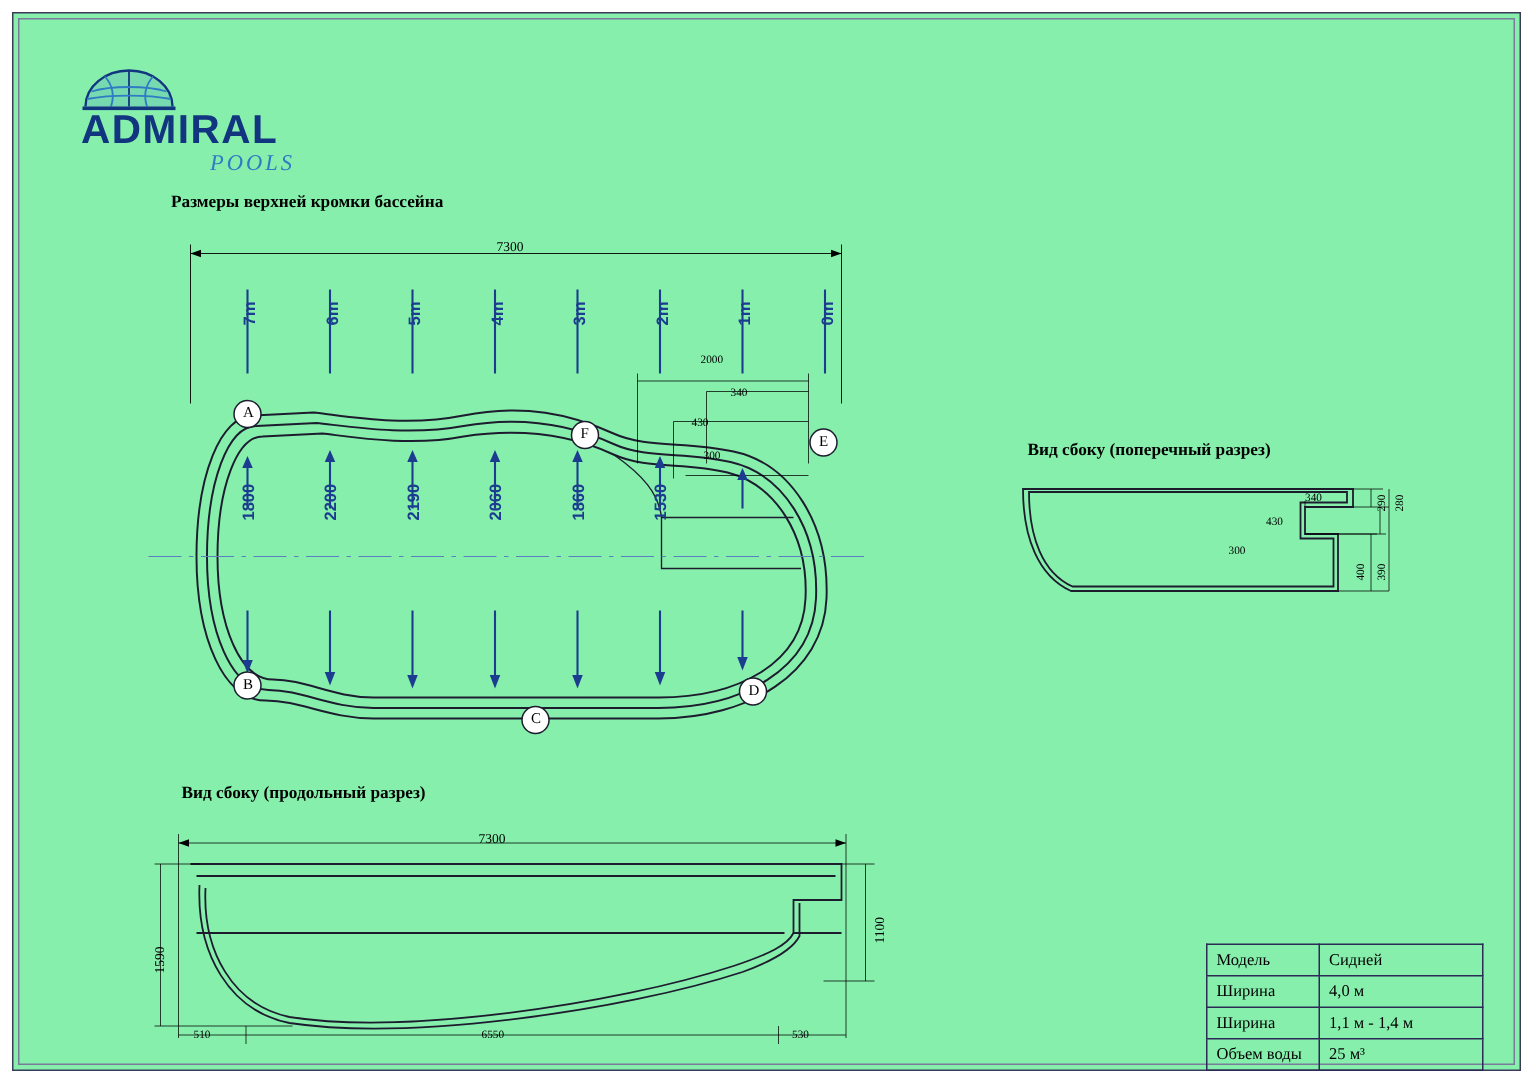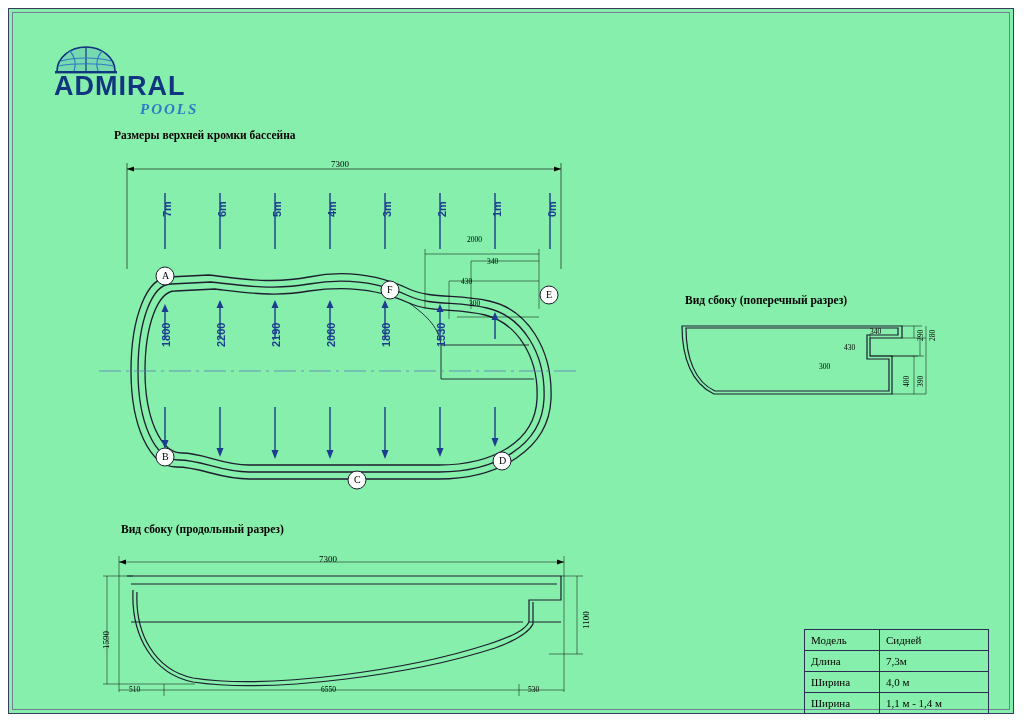--- a/index.html
+++ b/index.html
@@ -25,21 +25,21 @@
   .logo{position:absolute;left:45px;top:36px;width:190px;height:70px;}
   .logo-name{
     position:absolute;left:0;top:26px;
     font-family:"Liberation Sans", sans-serif;
     font-weight:bold;font-size:27px;letter-spacing:1px;
     color:#12357f;
   }
   .logo-sub{
     position:absolute;left:86px;top:56px;
     font-family:"Liberation Serif", serif;
-    font-style:italic;font-weight:bold;font-size:15px;letter-spacing:2px;
+    font-style:italic;font-weight:normal;font-size:15px;letter-spacing:2px;
     color:#2f7bc4;
   }
   
   .caption{
     position:absolute;
     font-family:"Liberation Serif", serif;
     font-size:11.5px;font-weight:bold;color:#000;
     white-space:nowrap;
   }
   
@@ -301,27 +301,27 @@
   <div class="dim tiny" style="left:312px;top:676px;">6550</div>
   <div class="dim tiny" style="left:519px;top:676px;">530</div>
 
   <table class="spec-table">
     <tbody>
       <tr>
         <td class="k">Модель</td>
         <td>Сидней</td>
       </tr>
       <tr>
-        <td class="k">Длина</td>
-        <td>7,3м</td>
-      </tr>
-      <tr>
         <td class="k">Ширина</td>
         <td>4,0 м</td>
       </tr>
       <tr>
         <td class="k">Ширина</td>
         <td>1,1 м - 1,4 м</td>
       </tr>
+      <tr>
+        <td class="k">Объем воды</td>
+        <td>25 м³</td>
+      </tr>
     </tbody>
   </table>
 
 </div>
 
 </body></html>

